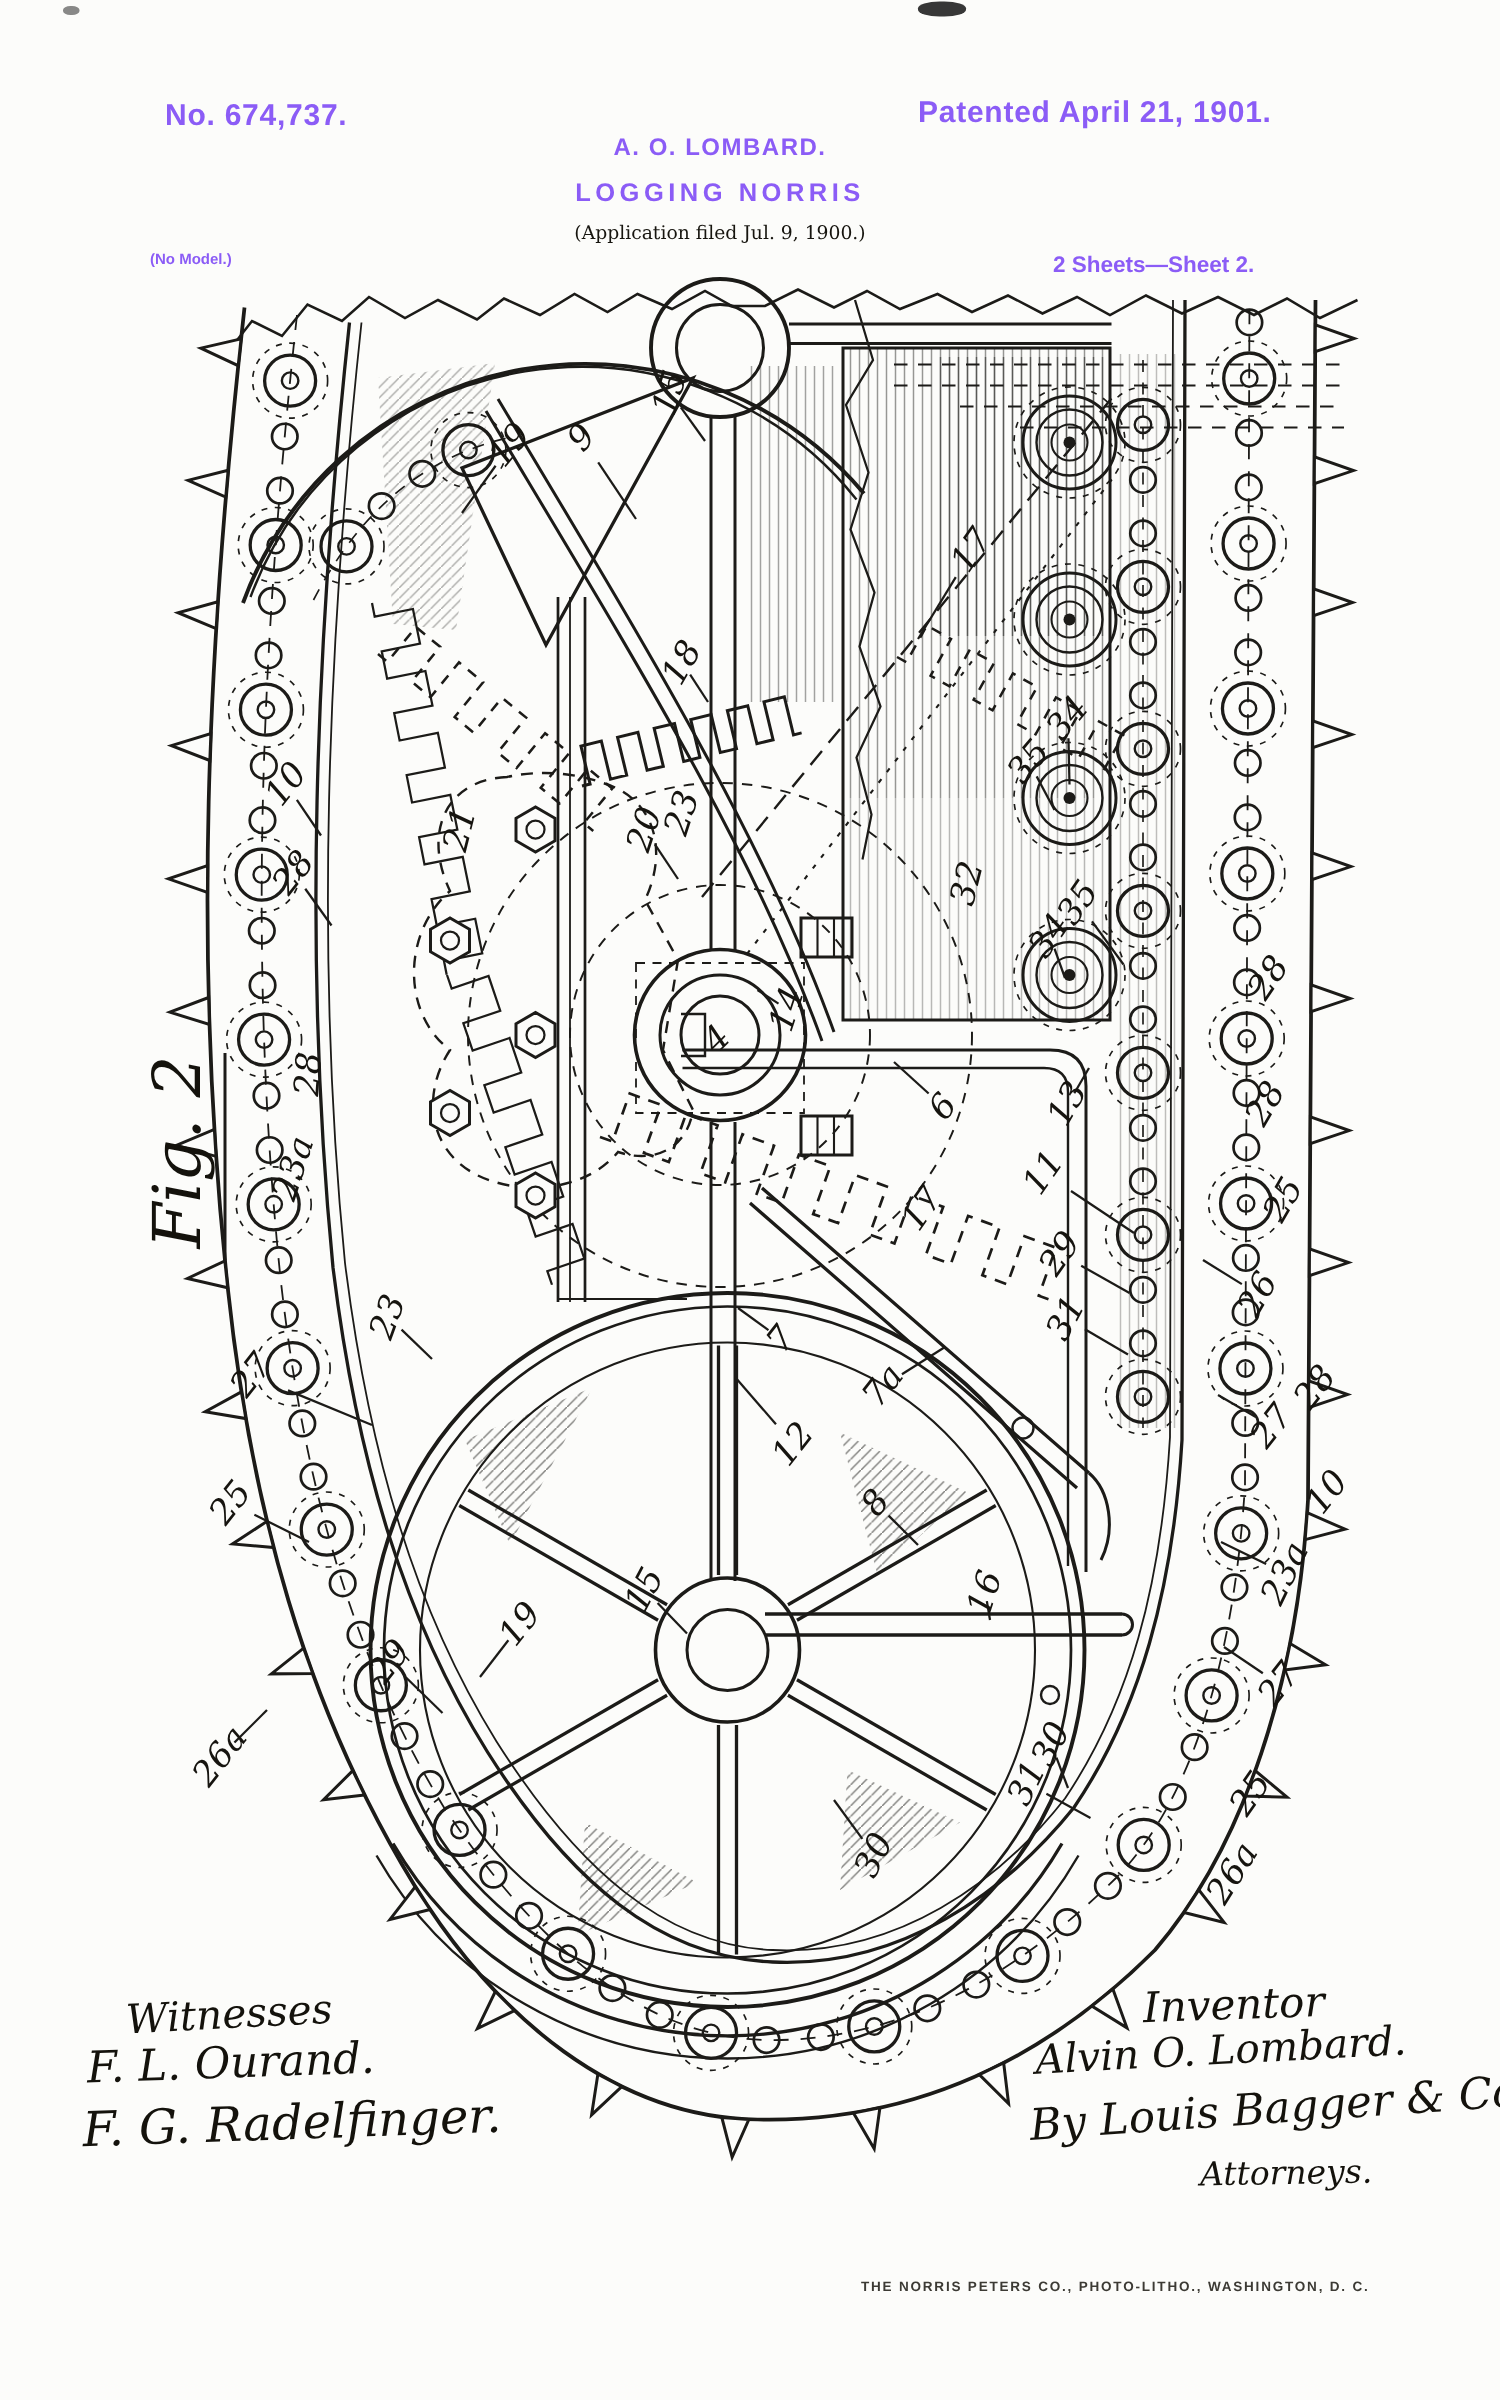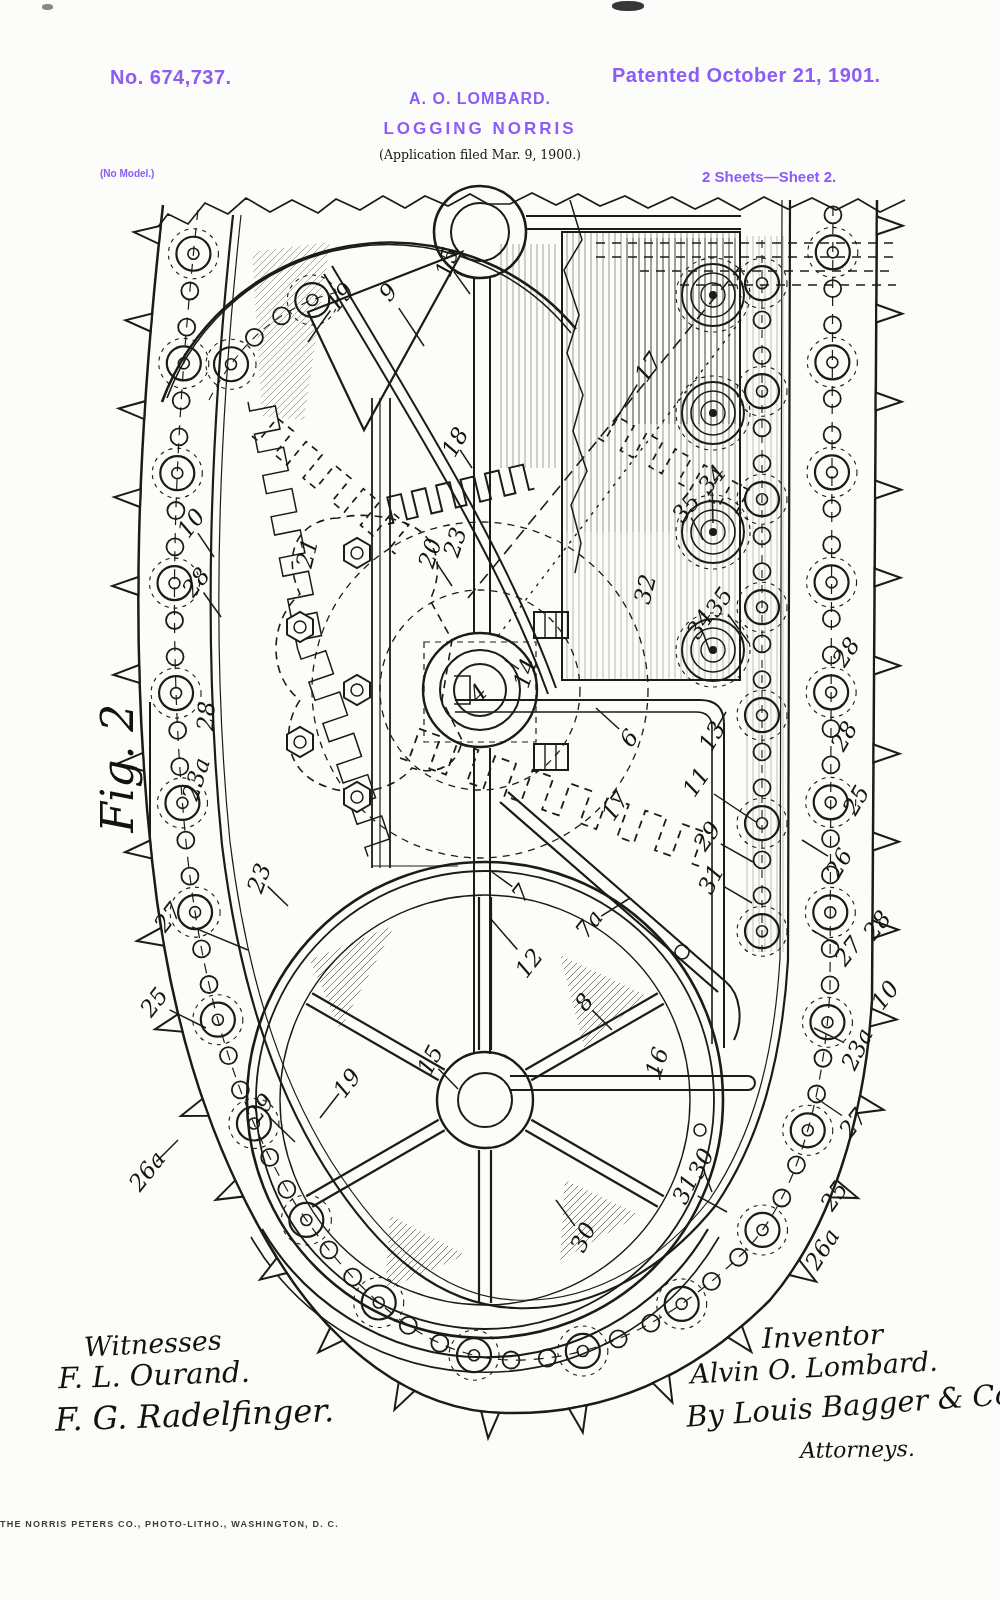--- a/index.html
+++ b/index.html
@@ -19,36 +19,36 @@
   #hdr-app{left:330px;top:147px;width:300px;text-align:center;font-size:12.5px;}
   #hdr-model{left:100px;top:168px;font-size:10px;}
   #hdr-sheet{left:702px;top:168px;font-size:15px;}
   #sig-witness-h{left:84px;top:1328px;font-size:27px;transform:rotate(-3deg);}
   #sig-witness-1{left:58px;top:1358px;font-size:29px;transform:rotate(-2deg);}
   #sig-witness-2{left:55px;top:1396px;font-size:32px;transform:rotate(-2deg);}
   #sig-inventor-h{left:762px;top:1320px;font-size:28px;transform:rotate(-2deg);}
   #sig-inventor-n{left:690px;top:1352px;font-size:27px;transform:rotate(-3deg);}
   #sig-attorney{left:686px;top:1388px;font-size:29px;transform:rotate(-4deg);}
   #sig-attorneys-l{left:800px;top:1437px;font-size:22px;transform:rotate(-1deg);}
-  #footer-line{left:0;top:1519px;width:900px;text-align:left;font-size:9px;
-    letter-spacing:1.2px;color:#3c3a34;}
+  #footer-line{left:0;top:1519px;width:900px;text-align:right;font-size:9px;
+    letter-spacing:1.2px;color:#3c3a34;padding-left:13px;}
   #fig-svg{position:absolute;left:0;top:0;}
   .noise{position:absolute;background:#141414;border-radius:45%;}
 </style>
 </head>
 <body>
 
 <div class="noise" style="left:612px;top:1px;width:32px;height:10px;opacity:.85;"></div>
 <div class="noise" style="left:42px;top:4px;width:11px;height:6px;opacity:.5;"></div>
 
 <div class="abs gothic" id="hdr-number">No. 674,737.</div>
-<div class="abs gothic" id="hdr-date">Patented October 21, 1901.</div>
+<div class="abs gothic" id="hdr-date">Patented April 21, 1901.</div>
 <div class="abs gothic" id="hdr-name">A. O. LOMBARD.</div>
 <div class="abs gothic" id="hdr-title">LOGGING NORRIS</div>
-<div class="abs serif" id="hdr-app">(Application filed Mar. 9, 1900.)</div>
+<div class="abs serif" id="hdr-app">(Application filed Jul. 9, 1900.)</div>
 <div class="abs gothic" id="hdr-model">(No Model.)</div>
 <div class="abs gothic" id="hdr-sheet">2 Sheets—Sheet 2.</div>
 
 <svg id="fig-svg" width="1000" height="1600" viewBox="0 0 1000 1600">
   <defs>
     <pattern id="hv" width="6" height="6" patternUnits="userSpaceOnUse">
       <path d="M3,0 V6" stroke="#1c1b18" stroke-width="1"></path>
     </pattern>
     <pattern id="hd" width="7" height="7" patternUnits="userSpaceOnUse">
       <path d="M0,7 L7,0" stroke="#1c1b18" stroke-width="1"></path>

